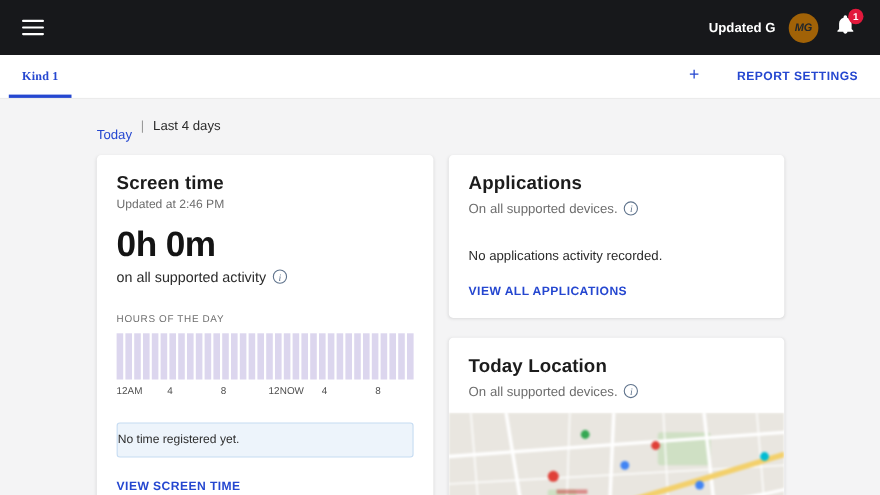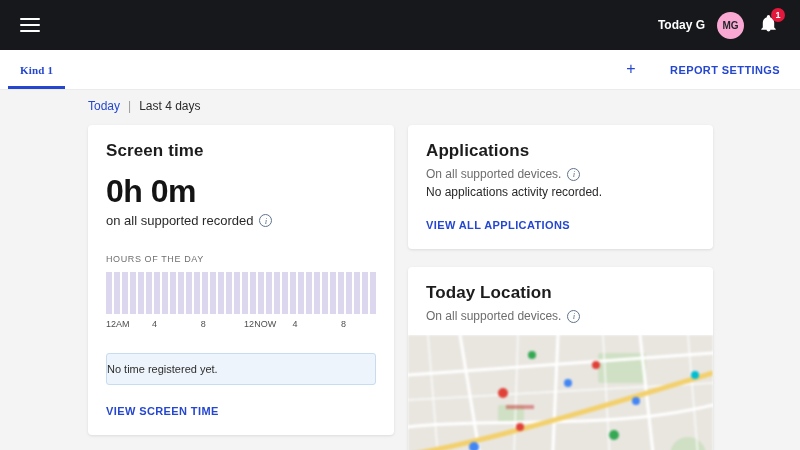--- a/index.html
+++ b/index.html
@@ -6,37 +6,37 @@
   :root { --accent:#2547d0; --bar:#dcd6ee; }
   html,body { width:800px; height:450px; overflow:hidden; }
   body { font-family:"Liberation Sans", sans-serif; background:#f4f4f5; color:#222; }
 
   
   .topbar { height:50px; background:#17181b; display:flex; align-items:center; justify-content:space-between; padding:0 20px; }
   .hamburger { width:20px; cursor:pointer; }
   .hamburger span { display:block; height:2px; background:#fff; margin:4px 0; border-radius:1px; }
   .topbar-right { display:flex; align-items:center; gap:12px; }
   .user-name { color:#fff; font-size:12px; font-weight:bold; }
-  .avatar { width:27px; height:27px; border-radius:50%; background:#f9a8d4; color:#23272b; font-size:10px; font-weight:bold; display:flex; align-items:center; justify-content:center; cursor:pointer; }
+  .avatar { width:27px; height:27px; border-radius:50%; background:#a16207; color:#23272b; font-size:10px; font-weight:bold; display:flex; align-items:center; justify-content:center; cursor:pointer;font-style:italic; }
   .bell-wrap { position:relative; width:24px; height:24px; cursor:pointer; display:flex; align-items:center; justify-content:center; }
   .badge { position:absolute; top:-5px; right:-5px; min-width:14px; height:14px; padding:0 3px; border-radius:8px; background:#e2193c; color:#fff; font-size:9px; font-weight:bold; display:flex; align-items:center; justify-content:center; }
 
   
   .tabbar { height:40px; background:#fff; display:flex; align-items:stretch; justify-content:space-between; padding:0 20px 0 8px; border-bottom:1px solid #ebebeb; }
   .tab { display:flex; align-items:center; padding:0 12px; color:var(--accent); font-size:11px; font-weight:bold; letter-spacing:.2px; position:relative; cursor:pointer;font-family:Liberation Serif, serif; }
   .tab.active::after { content:""; position:absolute; left:0; right:0; bottom:0; height:3px; background:var(--accent); }
   .tab-actions { display:flex; align-items:center; gap:34px; }
   .tab-link { display:flex; align-items:center; gap:7px; color:var(--accent); font-size:11px; font-weight:bold; letter-spacing:.4px; cursor:pointer; text-decoration:none; }
   .plus { font-size:16px; font-weight:normal; line-height:1; margin-top:-2px; }
 
   
   .content { width:624px; margin:0 auto; }
   .filter-row { display:flex; align-items:center; gap:8px; margin:9px 0 12px 0; font-size:12px; }
   .filter { cursor:pointer; text-decoration:none; }
-  .filter.active { color:var(--accent); }
+  .filter.active { color:var(--accent);margin-top:16px; }
   .filter.inactive { color:#2b2b2b; }
   .filter-sep { color:#9a9a9a; }
 
   .grid { display:flex; gap:14px; align-items:flex-start; }
   .col { width:348px; display:flex; flex-direction:column; }
   .card { background:#fff; border-radius:4px; box-shadow:0 1px 3px rgba(0,0,0,.10); width:100%; }
   .card-pad { padding:16px 18px; }
   .card h2 { font-size:17px; color:#1c1c1c; letter-spacing:.1px; }
 
   
@@ -46,41 +46,41 @@
   .info { width:13px; height:13px; min-width:13px; border:1px solid #5f738c; border-radius:50%; color:#5f738c; font-size:9px; display:inline-flex; align-items:center; justify-content:center; font-family:"Liberation Serif", serif; font-style:italic; cursor:pointer; }
   .chart-label { margin-top:26px; font-size:9px; color:#6f6f6f; letter-spacing:.6px; }
   .bars { display:flex; gap:2px; height:42px; margin-top:8px; align-items:flex-end; }
   .bar { width:6px; height:100%; background:var(--bar); }
   .axis { position:relative; height:12px; margin-top:5px; font-size:9px; color:#4e4e4e; }
   .axis span { position:absolute; top:0; white-space:nowrap; }
   .notice { margin-top:22px; background:#edf4fb; border:1px solid #c6dcf2; border-radius:3px; padding:9px 0; font-size:11px; color:#2e2e2e; }
   .card-link { display:inline-block; margin-top:20px; margin-bottom:2px; color:var(--accent); font-size:11px; font-weight:bold; letter-spacing:.4px; text-decoration:none; cursor:pointer; }
 
   
-  .apps-sub { display:flex; align-items:center; gap:6px; font-size:12px; color:#6d6d6d; margin-top:6px; }
-  .apps-msg { font-size:12px; color:#2a2a2a; margin-top:4px; }
+  .apps-sub { display:flex; gap:6px; font-size:12px; color:#6d6d6d; margin-top:6px; }
+  .apps-msg { font-size:12px; color:#2a2a2a; margin-top:28px; }
 
   
   .location-card { margin-top:18px; overflow:hidden; height:260px; }
   .map { margin:12px -18px 0; height:182px; overflow:hidden; }
   .map svg { display:block; filter:blur(.8px); }
 </style>
 </head>
 <body>
 
 <div>
 
   <header class="topbar">
     <div class="hamburger">
       <span></span>
         <span></span>
         <span></span>
     </div>
     <div class="topbar-right">
-      <span class="user-name">Today G</span>
+      <span class="user-name">Updated G</span>
       <div class="avatar">MG</div>
       <div class="bell-wrap">
         <span>
           <svg width="19" height="21" viewBox="0 0 24 24" fill="#ffffff">
               <path d="M12 22.2c1.25 0 2.27-.95 2.45-2.2h-4.9c.18 1.25 1.2 2.2 2.45 2.2zM19.2 17v-6.2c0-3.2-2.05-5.9-5.1-6.7V3.3a2.1 2.1 0 0 0-4.2 0v.8c-3.05.8-5.1 3.5-5.1 6.7V17l-1.9 1.9v1h18.2v-1L19.2 17z"></path>
             </svg>
         </span>
         <span class="badge">1</span>
       </div>
     </div>
@@ -102,23 +102,24 @@
       <a class="filter active">Today</a>
       <span class="filter-sep">|</span>
       <a class="filter inactive">Last 4 days</a>
     </div>
 
     <div class="grid">
 
       <div class="col">
         <section class="card card-pad">
           <h2>Screen time</h2>
+          <div class="updated">Updated at 2:46 PM</div>
           <div class="duration">0h 0m</div>
           <div class="devices-note">
-            <span>on all supported recorded</span>
+            <span>on all supported activity</span>
             <span class="info">i</span>
           </div>
           <div class="chart-label">HOURS OF THE DAY</div>
           <div class="bars">
               <div class="bar"></div>
               <div class="bar"></div>
               <div class="bar"></div>
               <div class="bar"></div>
               <div class="bar"></div>
               <div class="bar"></div>

